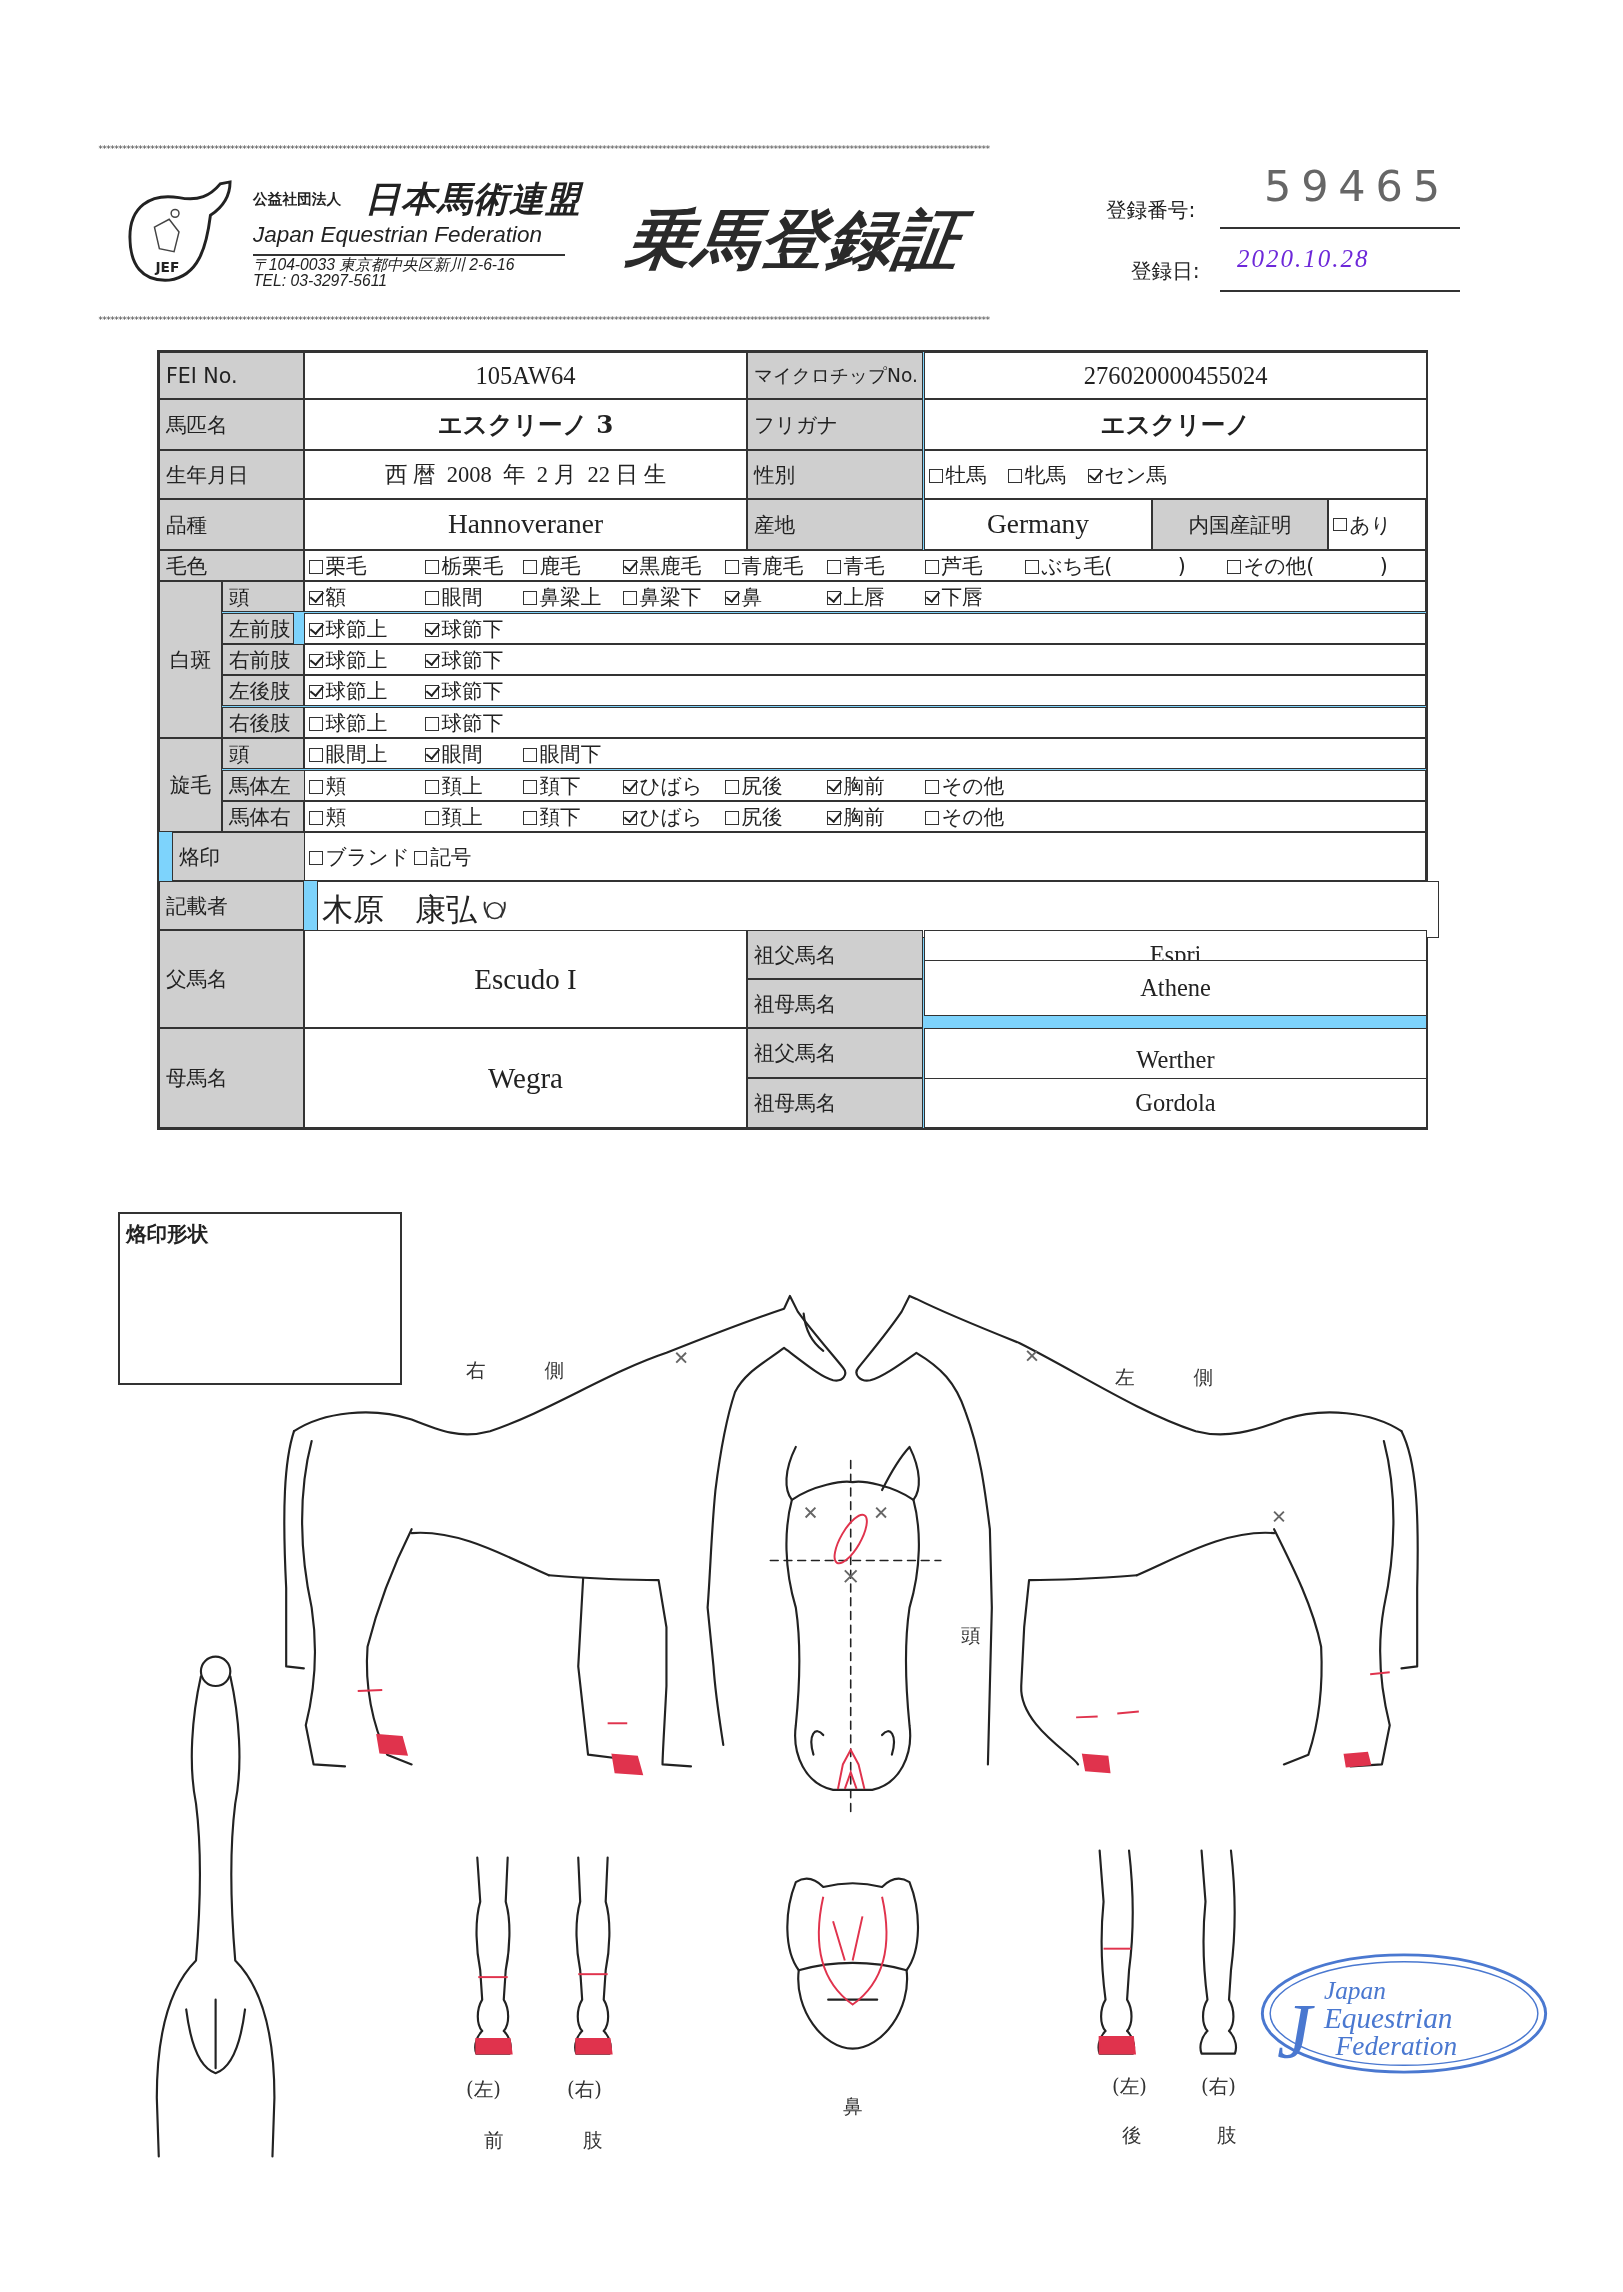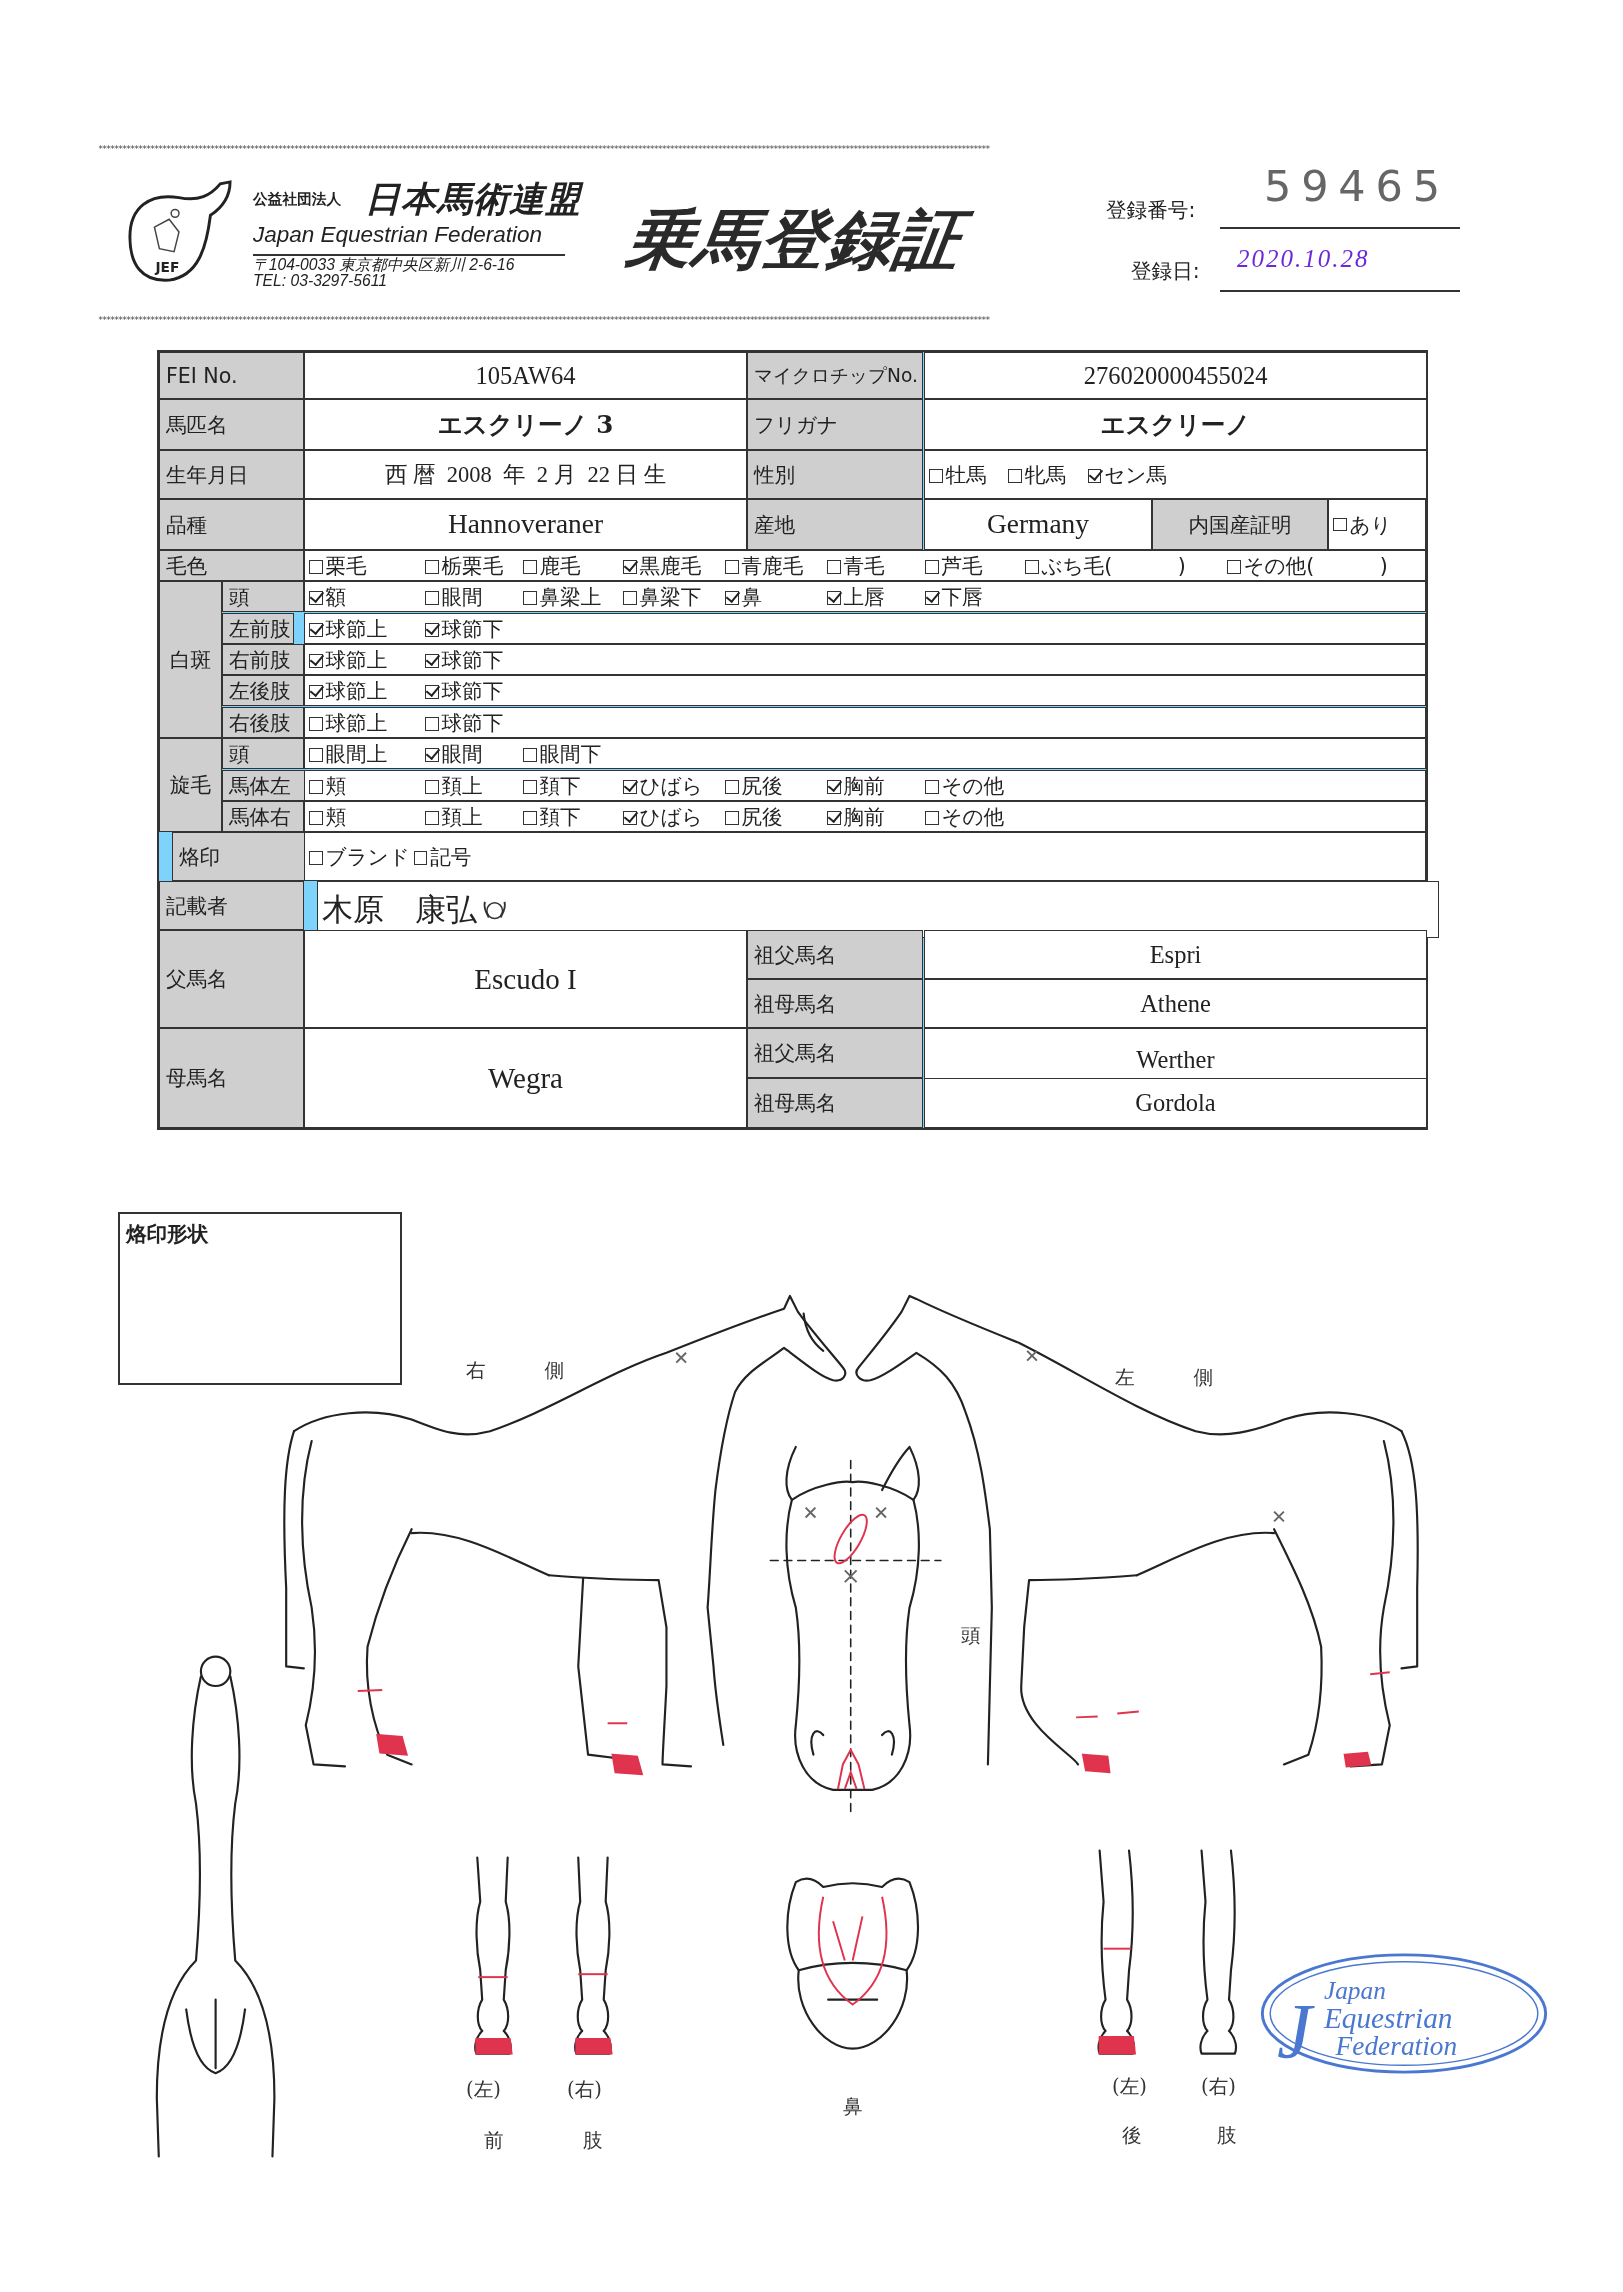--- a/index.html
+++ b/index.html
@@ -185,21 +185,21 @@
         <circle cx="14" cy="15" r="8" fill="none" stroke="#333" stroke-width="1.5"></circle>
         <path d="M4 6 C2 12 6 18 8 22 M24 6 C26 12 22 18 20 22" fill="none" stroke="#333" stroke-width="2"></path>
       </svg>
   </div>
 
   <div class="cell lab" style="left:0;top:578px;width:145px;height:98px">父馬名</div>
   <div class="cell val" style="left:145px;top:578px;width:443px;height:98px;font-size:29px">Escudo I</div>
   <div class="cell lab" style="left:588px;top:578px;width:176px;height:49px">祖父馬名</div>
   <div class="cell val" style="left:765px;top:578px;width:503px;height:49px">Espri</div>
   <div class="cell lab" style="left:588px;top:627px;width:176px;height:49px">祖母馬名</div>
-  <div class="cell val" style="left:765px;top:627px;width:503px;height:49px">Athene</div>
+  <div class="cell val" style="left:765px;top:608px;width:503px;height:56px">Athene</div>
 
   <div class="cell lab" style="left:0;top:676px;width:145px;height:100px">母馬名</div>
   <div class="cell val" style="left:145px;top:676px;width:443px;height:100px;font-size:29px">Wegra</div>
   <div class="cell lab" style="left:588px;top:676px;width:176px;height:50px">祖父馬名</div>
   <div class="cell val" style="left:765px;top:676px;width:503px;height:64px">Werther</div>
   <div class="cell lab" style="left:588px;top:726px;width:176px;height:50px">祖母馬名</div>
   <div class="cell val" style="left:765px;top:726px;width:503px;height:50px">Gordola</div>
 </div>
 
 <div class="brand-box">

